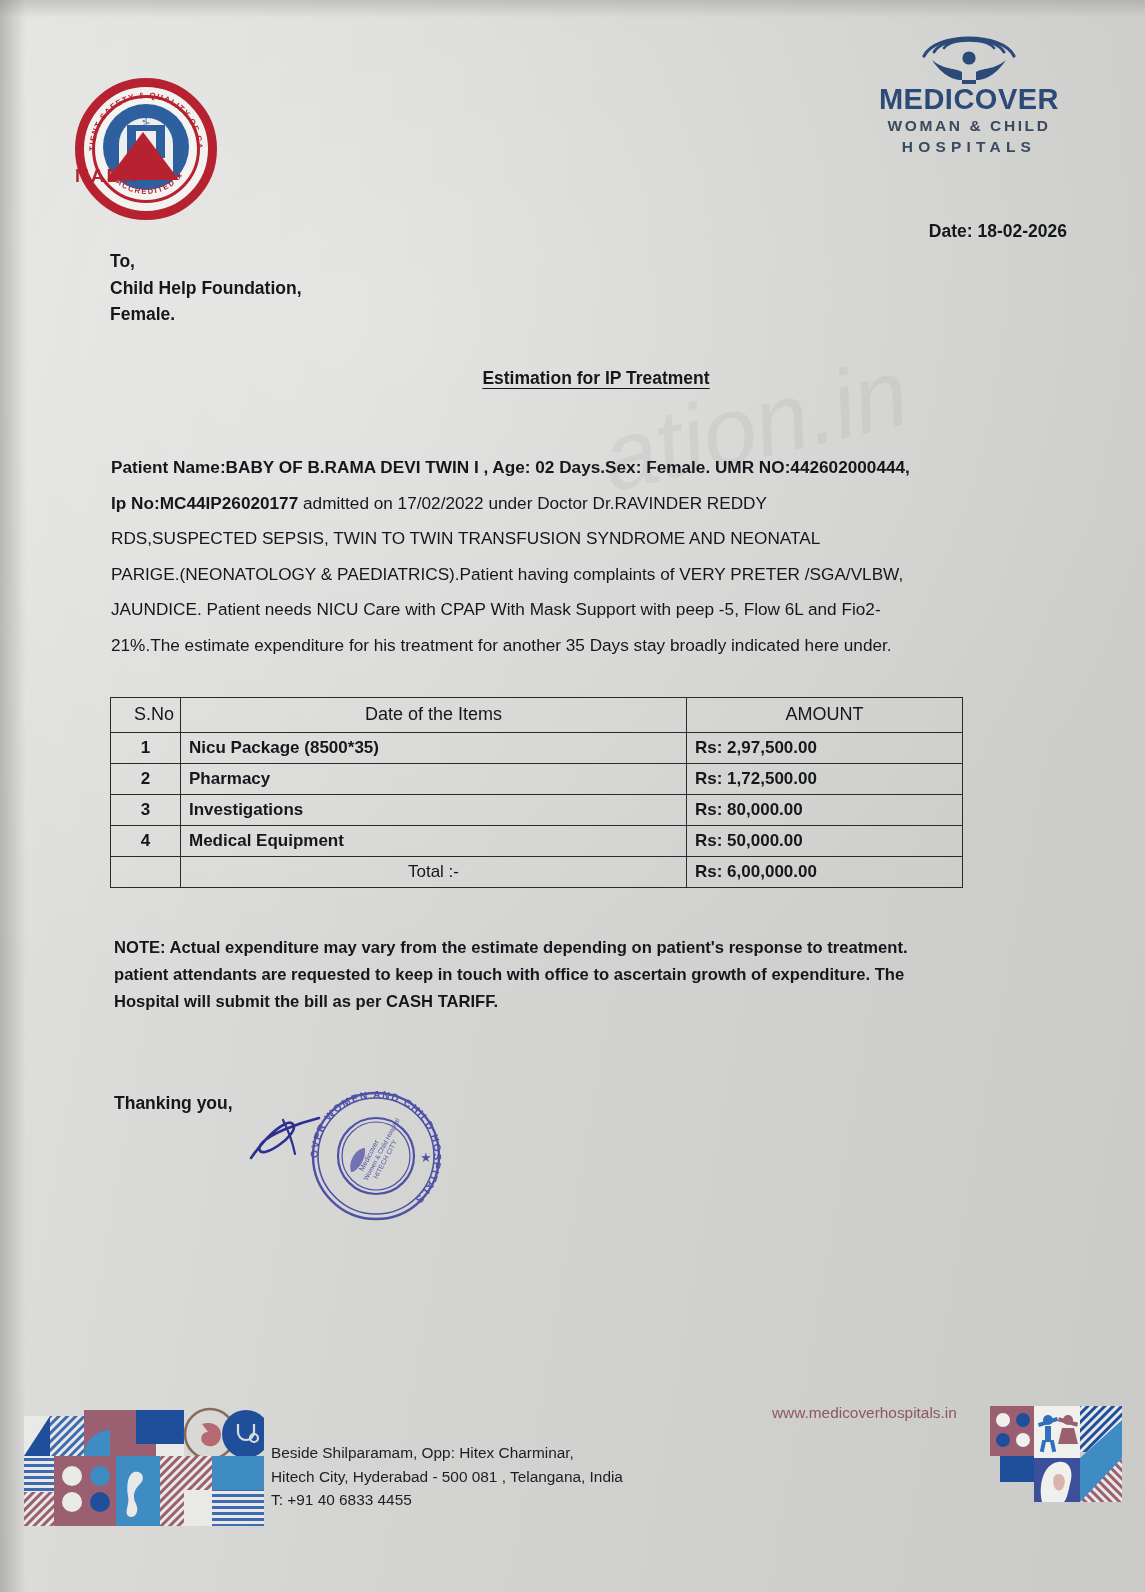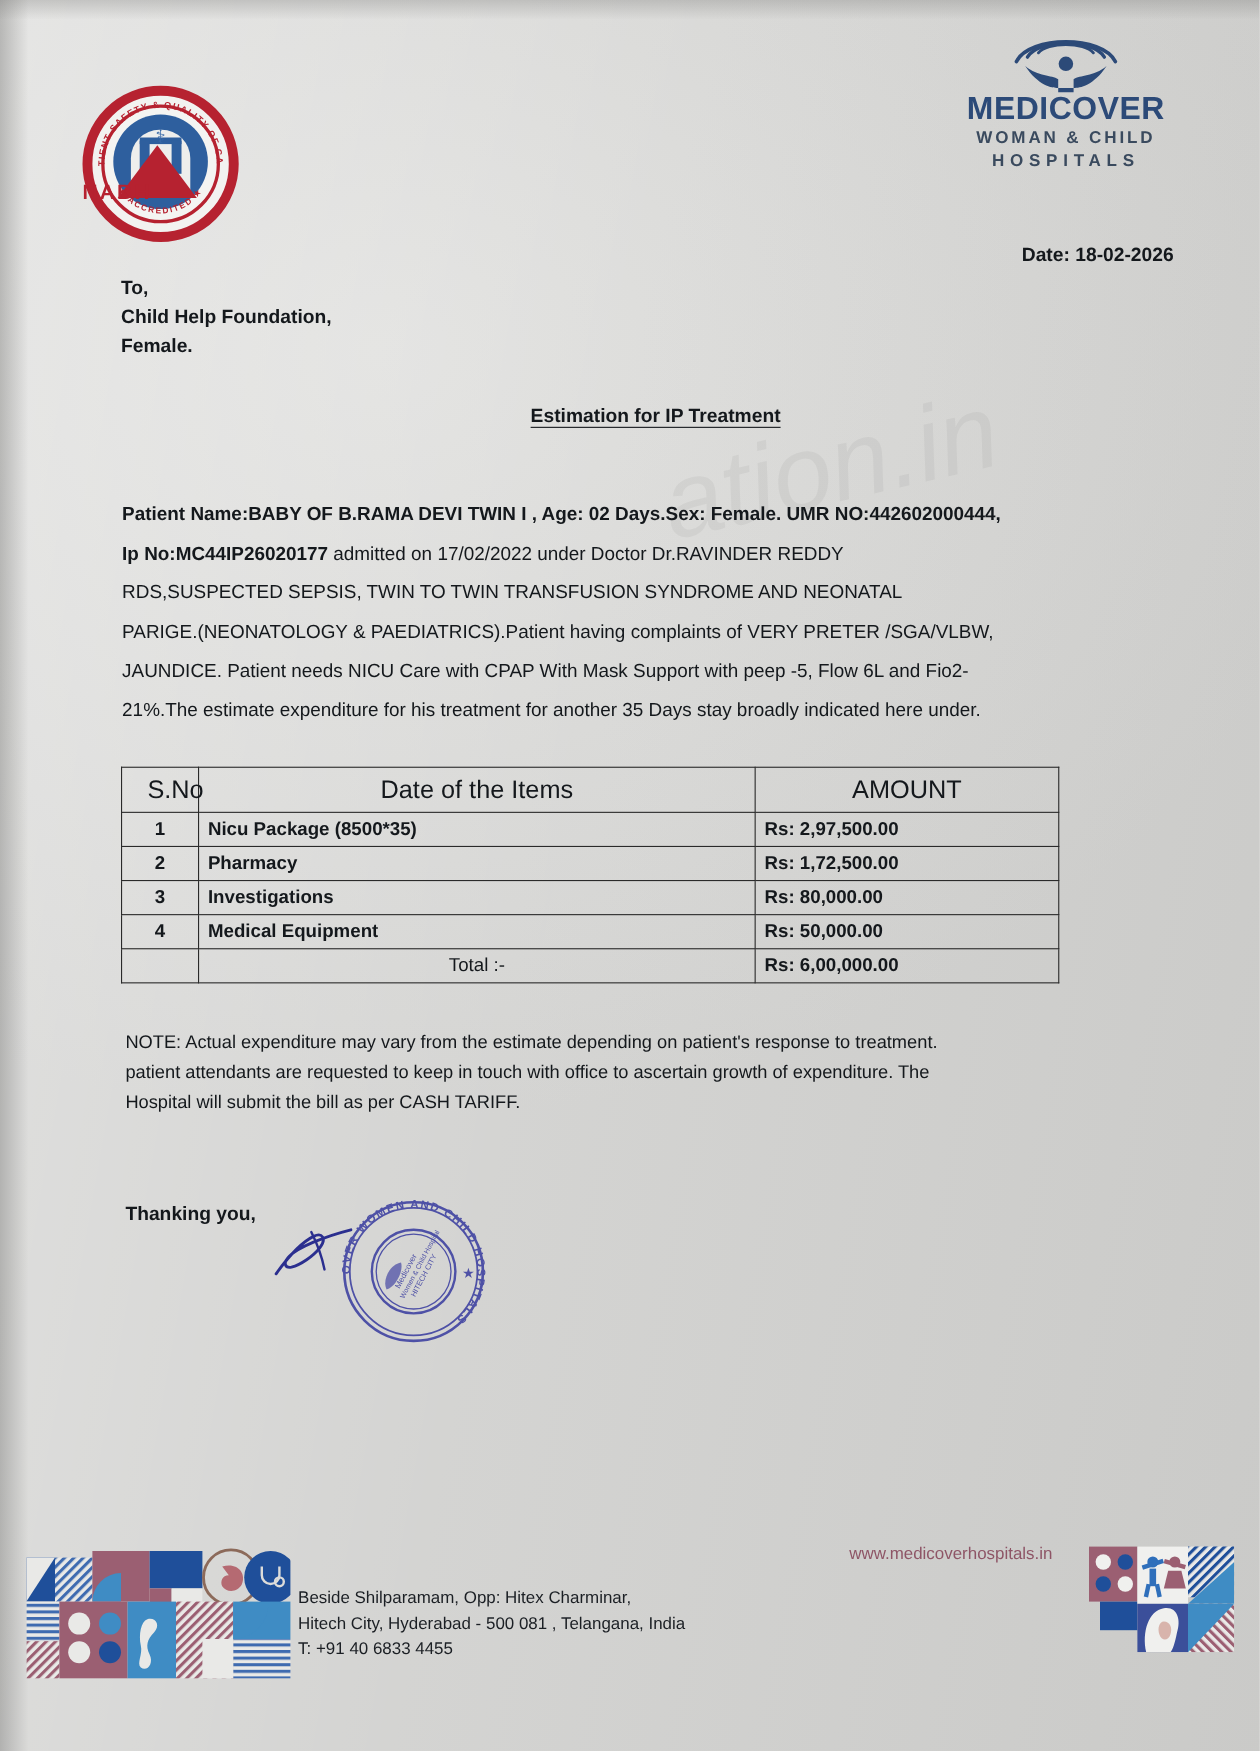--- a/index.html
+++ b/index.html
@@ -184,41 +184,42 @@
     table-layout: fixed;
   }
   table.est td, table.est th {
     border: 1.6px solid #2a2a2a;
     font-size: 17px;
     padding: 5px 8px;
     background: transparent;
   }
   table.est th {
     font-weight: normal;
-    font-size: 23px;
+    font-size: 18px;
     padding: 6px 23px 7px;
   }
   .col-sno { width: 70px; text-align: center; }
   .col-item { width: 506px; }
   .col-amt { width: 276px; }
   td.sno { text-align: center; font-weight: bold; font-size: 17px; }
   td.item { font-weight: bold; padding-left: 16px; }
   td.amt { font-weight: bold; padding-left: 14px; }
   td.total-label { text-align: center; font-weight: normal; padding-right: 96px; }
   th.h-item { text-align: center; }
   th.h-amt { text-align: center; }
   th.h-sno { text-align: center; }
 
   
   .note {
     position: absolute;
     left: 114px; top: 935px;
     width: 840px;
     font-size: 16.6px;
     line-height: 1.62;
+    font-weight: bold;
   }
 
   
   .thanking {
     position: absolute;
     left: 114px; top: 1093px;
     font-size: 17.5px;
     font-weight: bold;
   }
   .sign-block {

